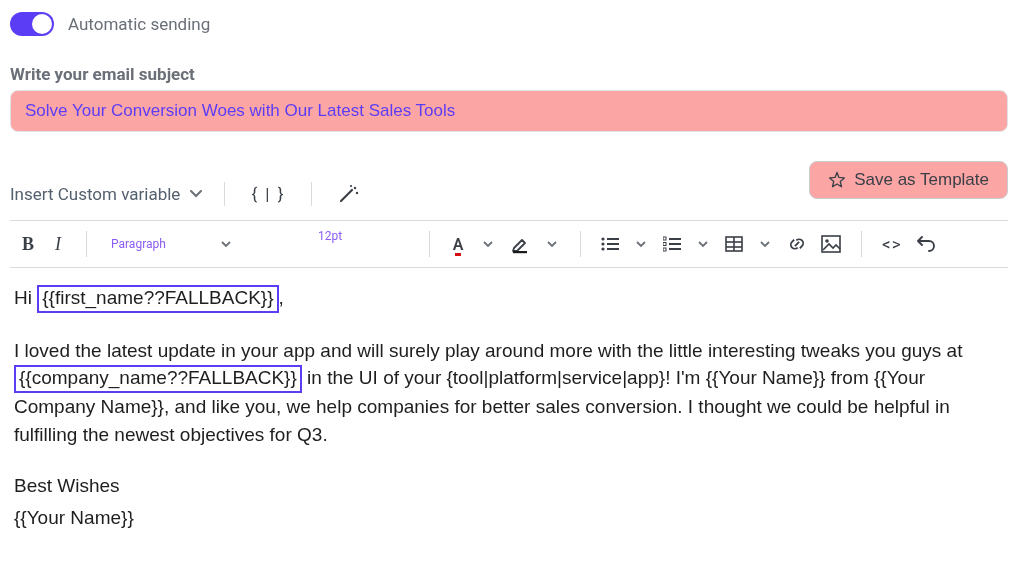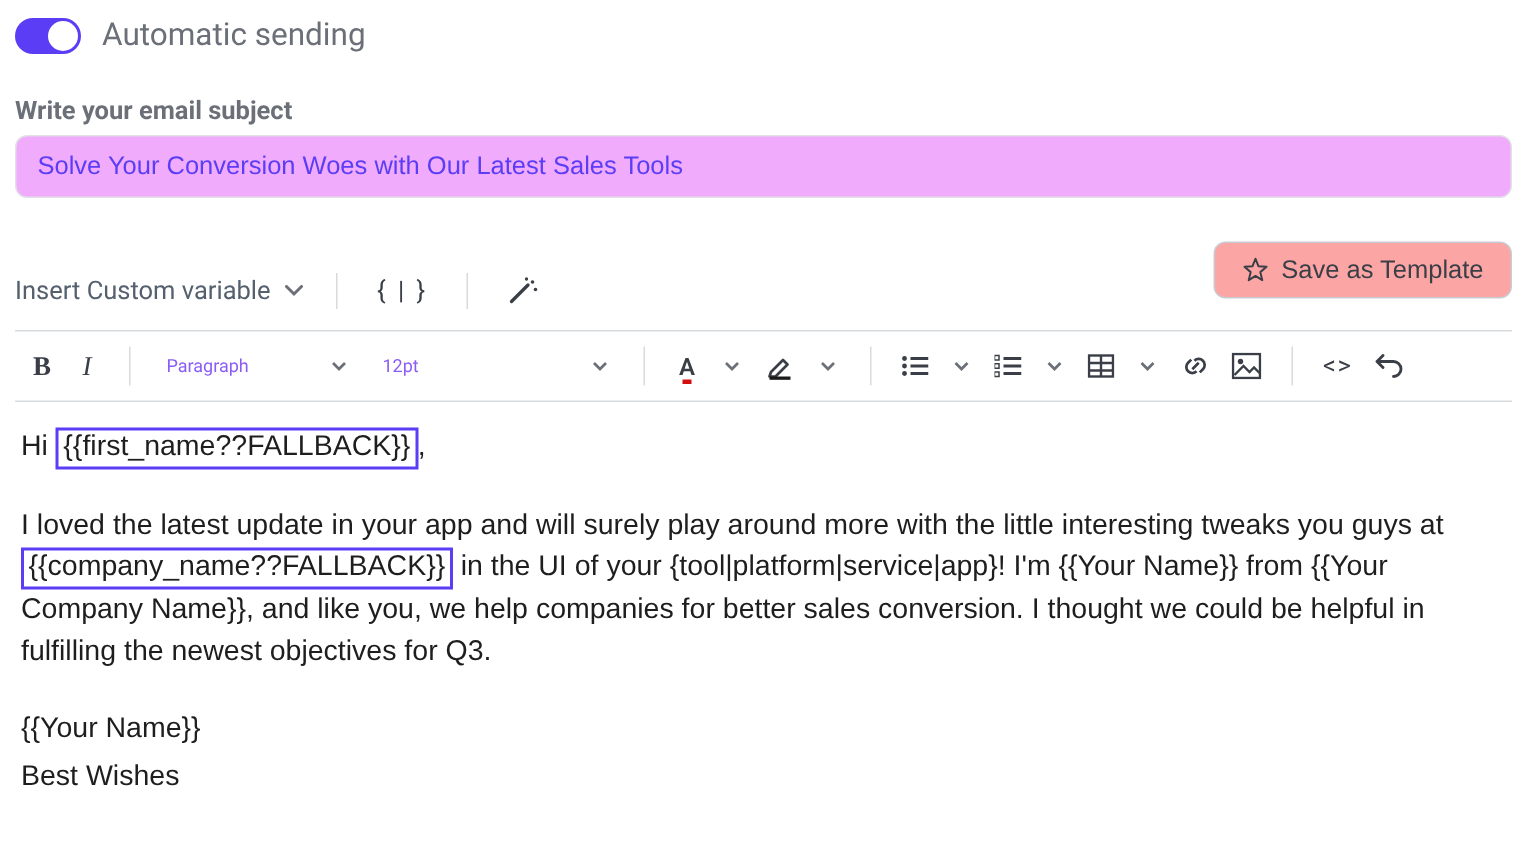--- a/index.html
+++ b/index.html
@@ -7,23 +7,23 @@
   .container { padding: 12px 16px 0 10px; }
   .header-row { display: flex; align-items: center; justify-content: space-between; margin-bottom: 22px; }
   .header-left { display: flex; align-items: center; gap: 10px; }
   .mail-badge { width: 28px; height: 28px; border-radius: 7px; background: #111; display: flex; align-items: center; justify-content: center; }
   .mail-badge svg { width: 16px; height: 12px; }
   .page-title { font-size: 22px; font-weight: 700; color: #1f1f1f; letter-spacing: .2px; }
   .close-x { color: #ff2a2a; font-size: 26px; font-weight: 400; cursor: pointer; line-height: 1; padding: 4px 8px; }
   .toggle-row { display: flex; align-items: center; gap: 14px; margin-bottom: 28px; }
   .toggle { width: 44px; height: 24px; border-radius: 14px; background: #5b3df5; position: relative; cursor: pointer; }
   .toggle .knob { position: absolute; right: 2px; top: 2px; width: 20px; height: 20px; border-radius: 50%; background: #fff; }
-  .toggle-label { color: #6a6f78; font-size: 21px; }
+  .toggle-label { color: #6a6f78; font-size: 17px; }
   .field-label { color: #6a6f78; font-size: 17px; margin-bottom: 6px; font-weight: bold; }
-  .subject-input { width: 100%; border: 1px solid #e0e2e6; border-radius: 8px; padding: 10px 14px; font-size: 17px; color: #5b3df5; background: #f0abfc; outline: none; }
+  .subject-input { width: 100%; border: 1px solid #e0e2e6; border-radius: 8px; padding: 10px 14px; font-size: 17px; color: #5b3df5; background: #fca5a5; outline: none; }
   .toolbar1 { display: flex; align-items: center; justify-content: space-between; margin-top: 18px; margin-bottom: 10px; }
   .tb1-left { display: flex; align-items: center; margin-top: 28px; }
   .custom-var { display: flex; align-items: center; gap: 10px; color: #55606e; font-size: 17px; cursor: pointer; padding: 6px 4px 6px 0; }
   .vsep { width: 1px; height: 24px; background: #d7dade; margin: 0 18px; }
   .tb-btn { display: flex; align-items: center; justify-content: center; padding: 4px 8px; cursor: pointer; color: #3a3f47; }
   .save-tpl { border: 1px solid #c8ccd2; border-radius: 8px; padding: 8px 18px; display: flex; align-items: center; gap: 8px; color: #3a3f47; font-size: 17px; cursor: pointer; background: #fca5a5; }
   .toolbar2 { border-top: 1px solid #d7dade; border-bottom: 1px solid #d7dade; display: flex; align-items: center; padding: 8px 4px; gap: 4px; }
   .tb2-group { display: flex; align-items: center; gap: 2px; }
   .tb2-sep { width: 1px; height: 26px; background: #d7dade; margin: 0 10px; }
   .tb2-btn { display: flex; align-items: center; justify-content: center; min-width: 28px; height: 30px; padding: 0 6px; cursor: pointer; color: #3a3f47; font-size: 16px; }
@@ -92,21 +92,21 @@
       <div class="tb2-btn italic">I</div>
     </div>
     <div class="tb2-sep"></div>
     <div class="select-like" style="min-width:140px;">
       <span>Paragraph</span>
       <span style="flex:1"></span>
       <svg width="10" height="7" viewBox="0 0 10 7">
           <path d="M1 1 L5 5 L9 1" fill="none" stroke="#6a6f78" stroke-width="1.8"></path>
         </svg>
     </div>
-    <div class="select-like" style="min-width:170px;">
+    <div class="select-like" style="min-width:170px;flex-direction:column;">
       <span>12pt</span>
       <span style="flex:1"></span>
       <svg width="10" height="7" viewBox="0 0 10 7">
           <path d="M1 1 L5 5 L9 1" fill="none" stroke="#6a6f78" stroke-width="1.8"></path>
         </svg>
     </div>
     <div class="tb2-sep"></div>
     <div class="tb2-group">
       <div class="tb2-btn">
         <span class="underline-a">A</span>
@@ -201,17 +201,17 @@
 
   <div class="editor" contenteditable="true" style="">
     <p>
       <span>Hi </span><span class="var-chip">{{first_name??FALLBACK}}</span><span>,</span>
     </p>
     <div class="gap"></div>
     <p>
       <span>I loved the latest update in your app and will surely play around more with the little interesting tweaks you guys at </span><span class="var-chip">{{company_name??FALLBACK}}</span><span> in the UI of your {tool|platform|service|app}! I'm {{Your Name}} from {{Your Company Name}}, and like you, we help companies for better sales conversion. I thought we could be helpful in fulfilling the newest objectives for Q3.</span>
     </p>
     <div class="gap"></div>
+    <p>Best Wishes</p>
     <p>{{Your Name}}</p>
-    <p>Best Wishes</p>
   </div>
 
 </div>
 
 </body></html>

